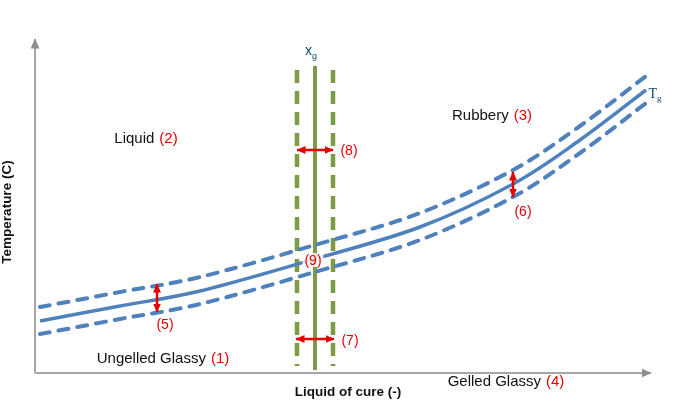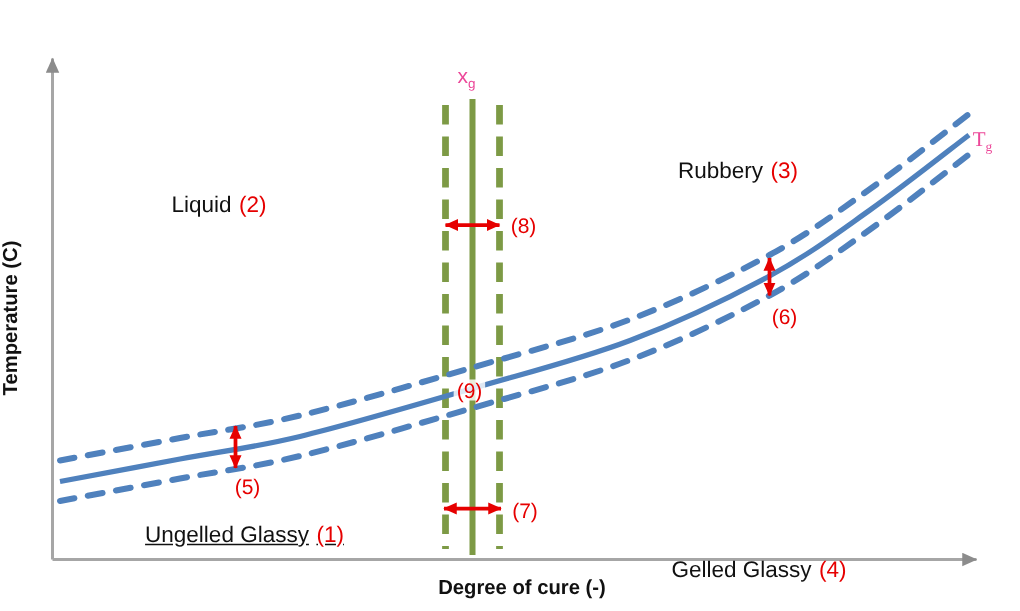--- a/index.html
+++ b/index.html
@@ -10,21 +10,21 @@
   .fig svg{position:absolute;left:0;top:0;}
   .lbl{position:absolute;white-space:nowrap;line-height:1;}
   .center{transform:translate(-50%,-50%);}
   .region{font-size:15px;color:#111;}
   .region .num{color:#e60000;margin-left:5px;}
   .callout{font-size:14px;color:#e60000;}
   .callout-9{background:rgba(255,255,255,0.82);padding:0 2px;border-radius:2px;}
   .axis-label{font-weight:bold;font-size:13.5px;color:#111;}
   .ylab{left:-66px;top:203px;width:150px;height:18px;text-align:center;transform:rotate(-90deg);}
   .xlab{left:348px;top:392px;}
-  .marker-label{font-size:14px;color:#ec4899;}
+  .marker-label{font-size:14px;color:#0c4a6e;}
   sub{font-size:9px;}
 </style>
 </head>
 <body>
 
 <div class="fig">
 
   <svg id="canvas" width="680" height="407" viewBox="0 0 680 407">
     <defs>
       <marker id="redhead" markerWidth="10" markerHeight="10" refX="8.5" refY="5" orient="auto-start-reverse" markerUnits="userSpaceOnUse">
@@ -42,37 +42,37 @@
       <path d="M 40 321 C 53.3 318.5, 93.3 311.0, 120 306 C 146.7 301.0, 167.5 298.8, 200 291 C 232.5 283.2, 278.3 269.7, 315 259 C 351.7 248.3, 387.0 239.5, 420 227 C 453.0 214.5, 486.3 198.5, 513 184 C 539.7 169.5, 557.8 155.7, 580 140 C 602.2 124.3, 635.0 98.3, 646 90" fill="none" stroke="#4f81bd" stroke-width="3.5"></path>
       <path d="M 40 307 C 53.3 304.5, 93.3 297.0, 120 292 C 146.7 287.0, 167.5 284.8, 200 277 C 232.5 269.2, 278.3 255.7, 315 245 C 351.7 234.3, 387.0 225.5, 420 213 C 453.0 200.5, 486.3 184.5, 513 170 C 539.7 155.5, 557.8 141.7, 580 126 C 602.2 110.3, 635.0 84.3, 646 76" fill="none" stroke="#4f81bd" stroke-width="4" stroke-dasharray="10 9" stroke-linecap="round"></path>
       <path d="M 40 334 C 53.3 331.5, 93.3 324.0, 120 319 C 146.7 314.0, 167.5 311.8, 200 304 C 232.5 296.2, 278.3 282.7, 315 272 C 351.7 261.3, 387.0 252.5, 420 240 C 453.0 227.5, 486.3 211.5, 513 197 C 539.7 182.5, 557.8 168.7, 580 153 C 602.2 137.3, 635.0 111.3, 646 103" fill="none" stroke="#4f81bd" stroke-width="4" stroke-dasharray="10 9" stroke-linecap="round"></path>
       <line x1="157" y1="284" x2="157" y2="312" stroke="#e60000" stroke-width="2.5" marker-start="url(#redhead)" marker-end="url(#redhead)"></line>
       <line x1="513" y1="172" x2="513" y2="197" stroke="#e60000" stroke-width="2.5" marker-start="url(#redhead)" marker-end="url(#redhead)"></line>
       <line x1="296" y1="339" x2="334" y2="339" stroke="#e60000" stroke-width="2.5" marker-start="url(#redhead)" marker-end="url(#redhead)"></line>
       <line x1="297" y1="150" x2="333" y2="150" stroke="#e60000" stroke-width="2.5" marker-start="url(#redhead)" marker-end="url(#redhead)"></line>
     </svg>
 
   <div class="lbl axis-label ylab">Temperature (C)</div>
-  <div class="lbl axis-label xlab center">Degree of cure (-)</div>
+  <div class="lbl axis-label xlab center">Liquid of cure (-)</div>
 
   <div class="lbl marker-label center" style="left:311px;top:52px;">
     <span>x</span><sub>g</sub>
   </div>
 
   <div class="lbl marker-label center" style="left:655px;top:95px;font-family:Liberation Serif, serif;">
     <span>T</span><sub>g</sub>
   </div>
 
   <div class="lbl region center" style="left:146px;top:137px;">
     <span>Liquid</span><span class="num">(2)</span>
   </div>
   <div class="lbl region center" style="left:492px;top:114px;">
     <span>Rubbery</span><span class="num">(3)</span>
   </div>
-  <div class="lbl region center" style="left:163px;top:357px;text-decoration:underline;">
+  <div class="lbl region center" style="left:163px;top:357px;">
     <span>Ungelled Glassy</span><span class="num">(1)</span>
   </div>
   <div class="lbl region center" style="left:506px;top:347px;margin-top:33px;">
     <span>Gelled Glassy</span><span class="num">(4)</span>
   </div>
 
   <div class="lbl callout center" style="left:165px;top:324px;">(5)</div>
   <div class="lbl callout center" style="left:523px;top:211px;">(6)</div>
   <div class="lbl callout center" style="left:350px;top:340px;">(7)</div>
   <div class="lbl callout center" style="left:349px;top:150px;">(8)</div>

